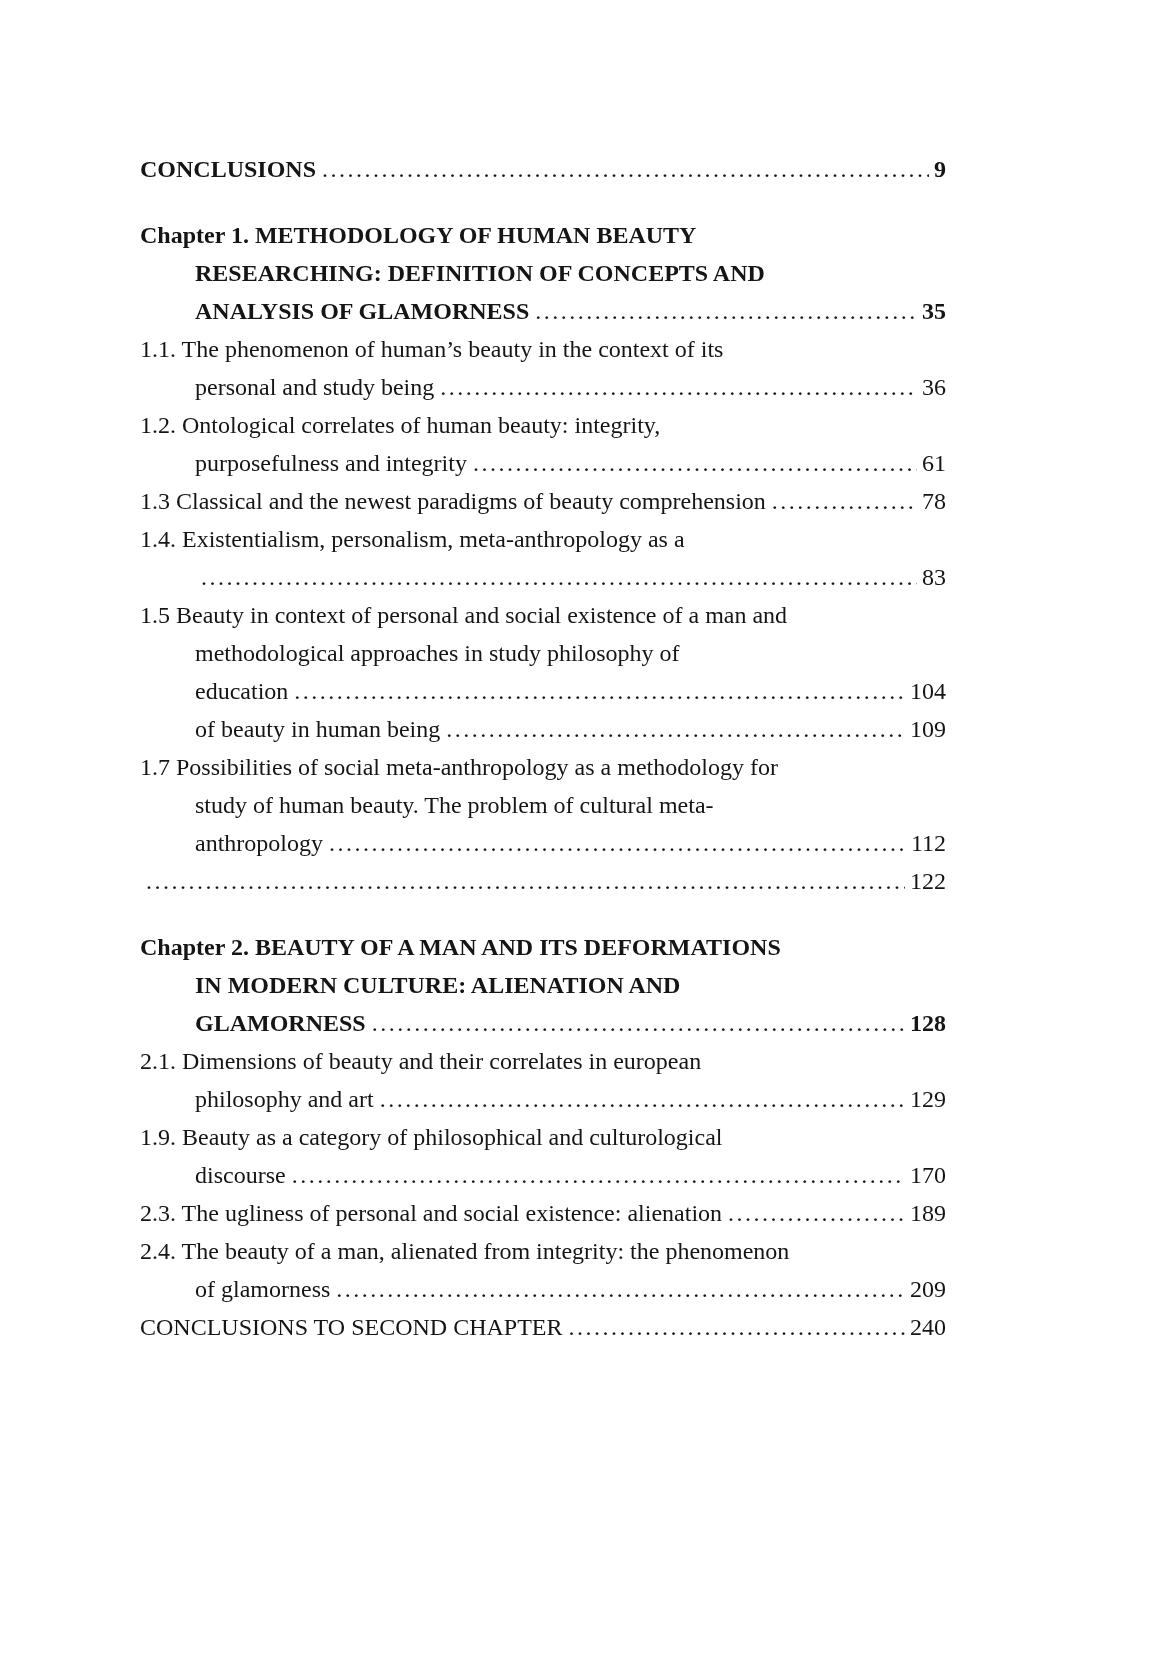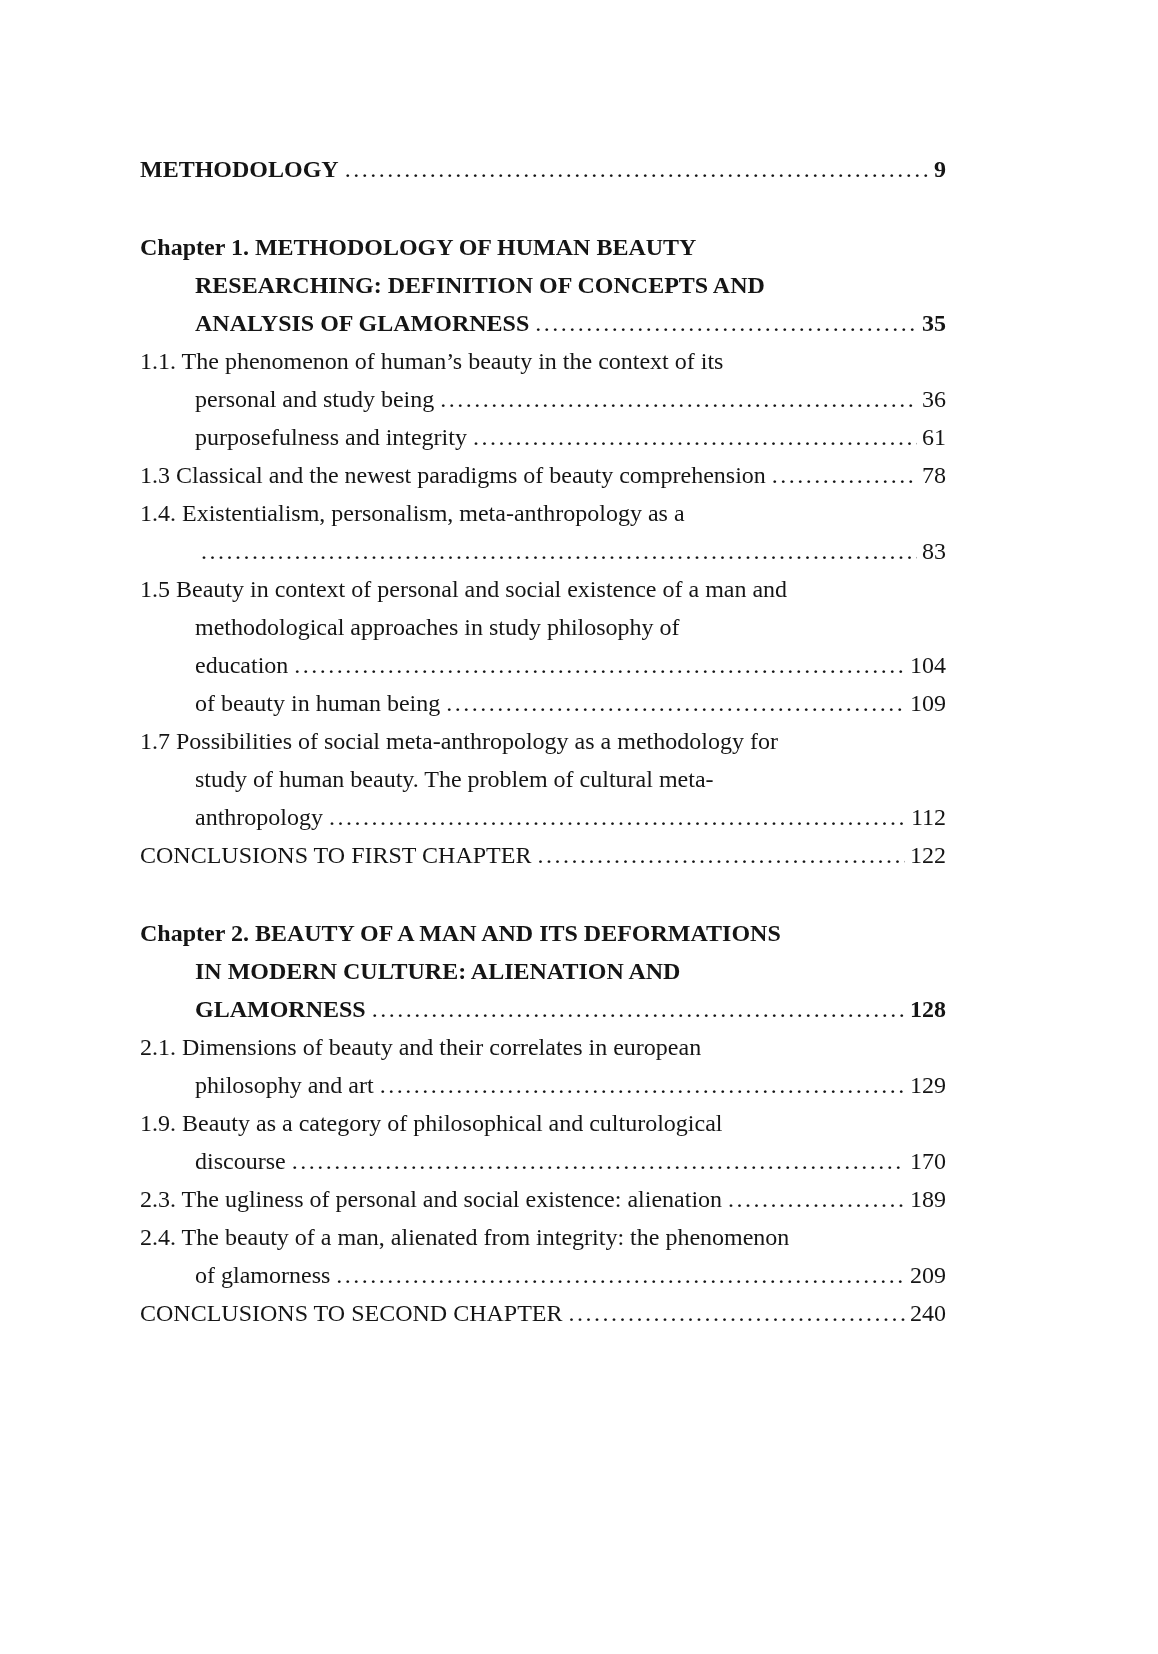--- a/index.html
+++ b/index.html
@@ -21,21 +21,21 @@
     inset: 0;
     background: #ffffff;
   }
   .toc {
     position: absolute;
     left: 140px;
     top: 150px;
     width: 806px;
   }
   .entry { margin: 0; }
-  .entry.gap { margin-top: 40px; }
+  .entry.gap { margin-top: 28px; }
   .entry.bold { font-weight: bold; }
   .line {
     line-height: 38px;
     white-space: nowrap;
   }
   .cont { padding-left: 55px; }
   .lastline {
     display: flex;
     align-items: baseline;
   }
@@ -59,21 +59,21 @@
     text-align: right;
   }
 </style>
 </head>
 <body>
 
 <div class="page">
   <main class="toc">
       <div class="entry bold">
         <div class="line lastline">
-          <span class="text">METHODOLOGY</span>
+          <span class="text">CONCLUSIONS</span>
           <span class="dots">................................................................................................................................................................</span>
           <span class="pagenum">9</span>
         </div>
       </div>
       <div class="entry bold gap">
         <div class="line">Chapter 1. METHODOLOGY OF HUMAN BEAUTY</div>
         <div class="line cont">RESEARCHING: DEFINITION OF CONCEPTS AND</div>
         <div class="line cont lastline">
           <span class="text">ANALYSIS OF GLAMORNESS</span>
           <span class="dots">................................................................................................................................................................</span>
@@ -82,20 +82,21 @@
       </div>
       <div class="entry">
         <div class="line">1.1. The phenomenon of human’s beauty in the context of its</div>
         <div class="line cont lastline">
           <span class="text">personal and study being</span>
           <span class="dots">................................................................................................................................................................</span>
           <span class="pagenum">36</span>
         </div>
       </div>
       <div class="entry">
+        <div class="line">1.2. Ontological correlates of human beauty: integrity,</div>
         <div class="line cont lastline">
           <span class="text">purposefulness and integrity</span>
           <span class="dots">................................................................................................................................................................</span>
           <span class="pagenum">61</span>
         </div>
       </div>
       <div class="entry">
         <div class="line lastline">
           <span class="text">1.3 Classical and the newest paradigms of beauty comprehension</span>
           <span class="dots">................................................................................................................................................................</span>
@@ -129,21 +130,20 @@
         <div class="line">1.7 Possibilities of social meta-anthropology as a methodology for</div>
         <div class="line cont">study of human beauty. The problem of cultural meta-</div>
         <div class="line cont lastline">
           <span class="text">anthropology</span>
           <span class="dots">................................................................................................................................................................</span>
           <span class="pagenum">112</span>
         </div>
       </div>
       <div class="entry">
         <div class="line lastline">
-          <span class="text">CONCLUSIONS TO FIRST CHAPTER</span>
           <span class="dots">................................................................................................................................................................</span>
           <span class="pagenum">122</span>
         </div>
       </div>
       <div class="entry bold gap">
         <div class="line">Chapter 2. BEAUTY OF A MAN AND ITS DEFORMATIONS</div>
         <div class="line cont">IN MODERN CULTURE: ALIENATION AND</div>
         <div class="line cont lastline">
           <span class="text">GLAMORNESS</span>
           <span class="dots">................................................................................................................................................................</span>

